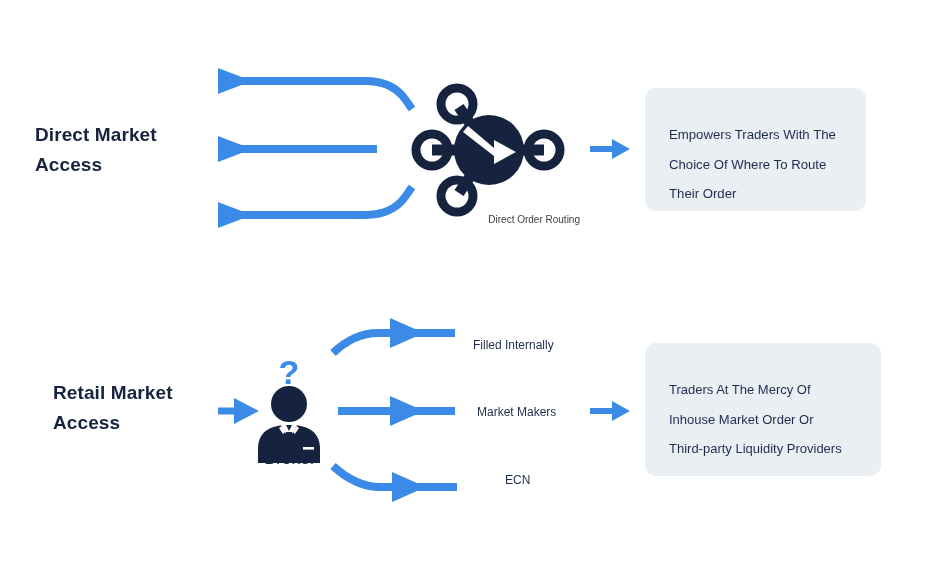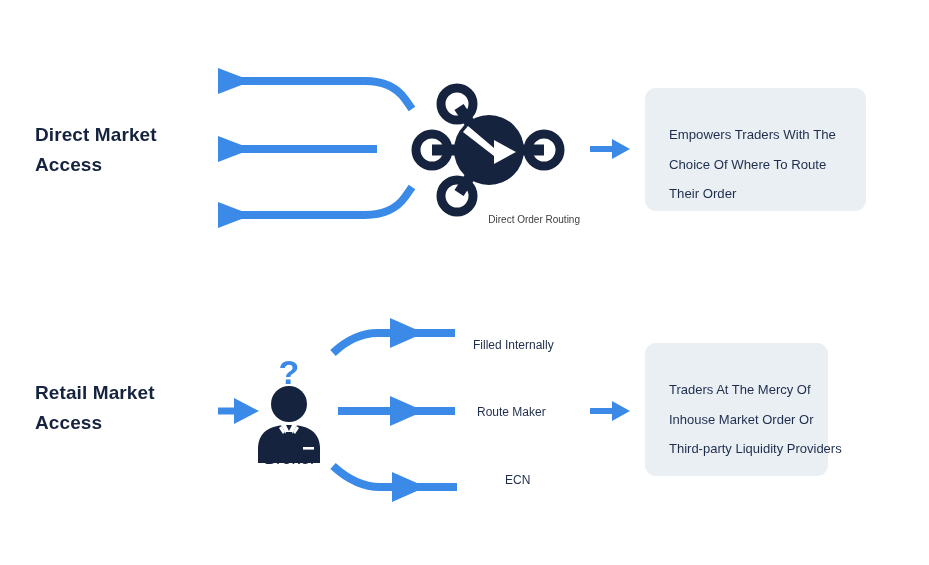--- a/index.html
+++ b/index.html
@@ -27,32 +27,32 @@
     position: absolute;
     text-align: left;
     color: #16233f;
     font-weight: bold;
     font-size: 19px;
     line-height: 30px;
     letter-spacing: 0.1px;
     white-space: pre-line;
   }
   #heading-dma { left: 35px; top: 120px; width: 192px; }
-  #heading-rma { left: 35px; top: 378px; width: 192px; }
+  #heading-rma { left: 53px; top: 378px; width: 192px; }
 
   
   .info-panel {
     position: absolute;
     background: #eaeff4;
     border-radius: 11px;
     box-sizing: border-box;
     padding: 32px 24px;
   }
   #panel-dma { left: 645px; top: 88px; width: 221px; height: 123px; }
-  #panel-rma { left: 645px; top: 343px; width: 183px; height: 133px; }
+  #panel-rma { left: 645px; top: 343px; width: 236px; height: 133px; }
   .info-line {
     color: #1f2d4d;
     font-size: 13.2px;
     line-height: 29.5px;
     white-space: nowrap;
   }
   #panel-rma .info-line { font-size: 13px; }
 
   
   .flow-label {
@@ -210,17 +210,17 @@
   </div>
 
   <div class="info-panel" id="panel-rma">
     <div class="info-line">Traders At The Mercy Of</div>
     <div class="info-line">Inhouse Market Order Or</div>
     <div class="info-line">Third-party Liquidity Providers</div>
   </div>
 
   <div class="flow-label" id="label-filled">Filled Internally</div>
 
-  <div class="flow-label" id="label-mm">Route Maker</div>
+  <div class="flow-label" id="label-mm">Market Makers</div>
 
   <div class="flow-label" id="label-ecn">ECN</div>
 
 </div>
 
 </body></html>

